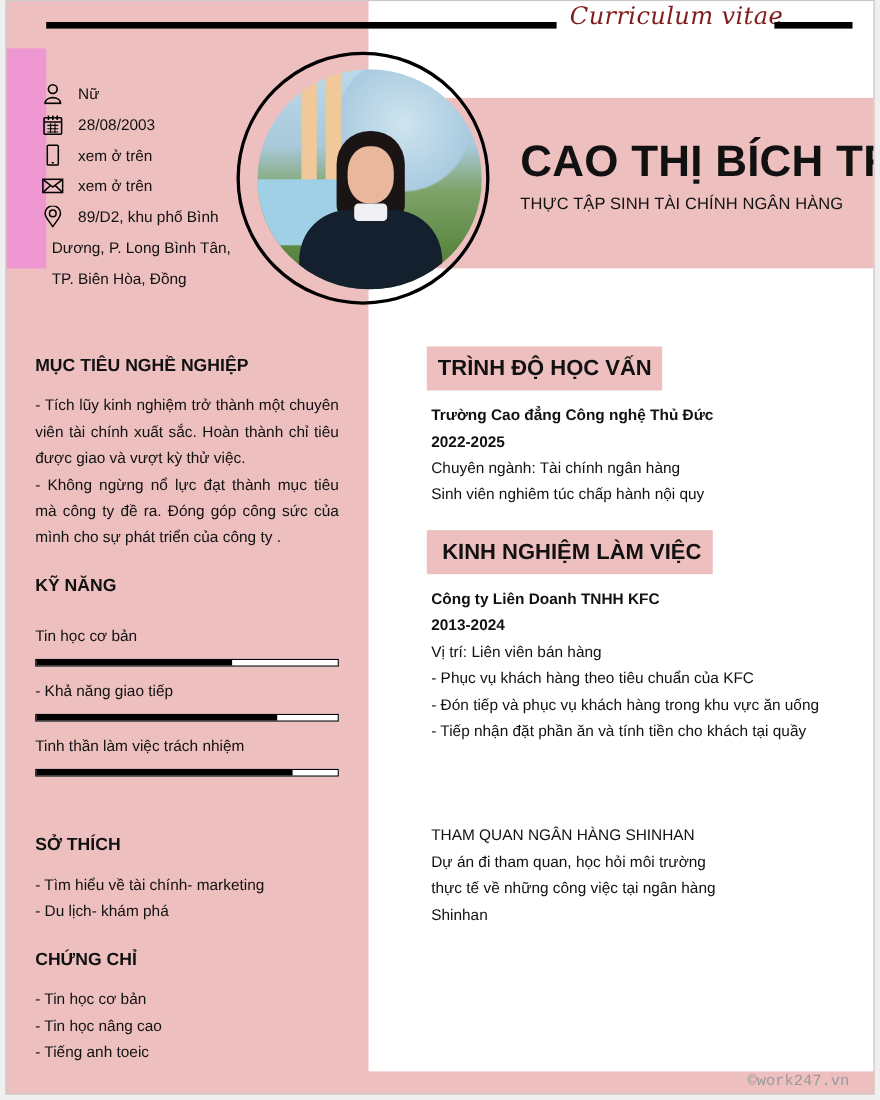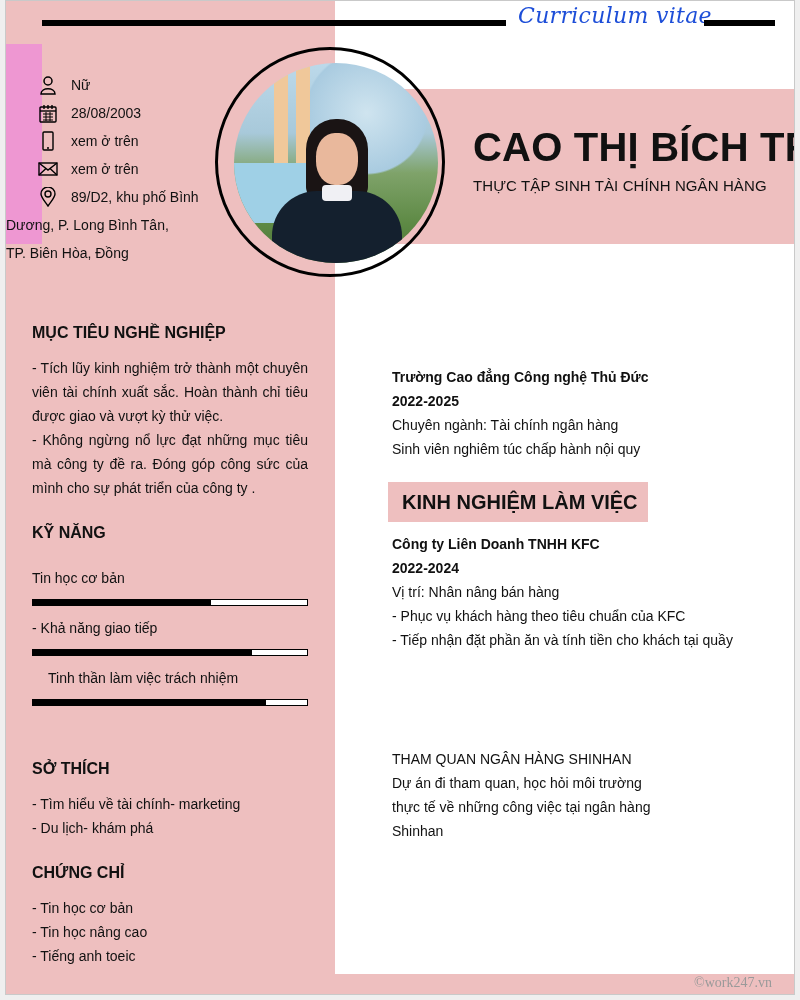--- a/index.html
+++ b/index.html
@@ -2,28 +2,28 @@
 <html><head>
 <meta charset="utf-8">
 <style>
   * { box-sizing: border-box; margin: 0; padding: 0; }
   html, body { width: 800px; height: 1000px; background: #efefef; overflow: hidden; }
   body { font-family: "Liberation Sans", "DejaVu Sans", sans-serif; color: #111; position: relative; }
   .page { position: absolute; left: 5px; top: 0; width: 790px; height: 995px; background: #eebfbf; border: 1px solid #c9c9c9; overflow: hidden; }
   .right-col { position: absolute; left: 329px; top: 0; width: 461px; height: 973px; background: #fff; }
   .top-rule-left { position: absolute; left: 36px; top: 19px; width: 464px; height: 6px; background: #000; }
   .top-rule-right { position: absolute; left: 698px; top: 19px; width: 71px; height: 6px; background: #000; }
-  .cv-title { position: absolute; left: 512px; top: 2px; font-family: "DejaVu Serif", serif; font-style: italic; font-size: 22px; color: #1d4ed8; letter-spacing: 0.3px; }
+  .cv-title { position: absolute; left: 512px; top: 2px; font-family: "DejaVu Serif", serif; font-style: italic; font-size: 22px; color: #7f1d1d; letter-spacing: 0.3px; }
   .icon-strip { position: absolute; left: 0; top: 43px; width: 36px; height: 200px; background: #ee97d2; }
   .info-list { position: absolute; left: 0; top: 70px; width: 230px; }
   .info-row { display: flex; align-items: center; height: 28px; margin-left: 24px; }
   .info-icon { width: 36px; height: 28px; display: flex; justify-content: center; align-items: center; flex-shrink: 0; }
   .info-icon svg { width: 20px; height: 20px; }
   .info-text { font-size: 14px; line-height: 28px; padding-left: 5px; }
-  .info-cont { font-size: 14px; line-height: 28px; }
+  .info-cont { font-size: 14px; line-height: 28px; padding-left: 41px; }
   .ring { position: absolute; left: 209px; top: 46px; width: 230px; height: 230px; border: 3px solid #000; border-radius: 50%; }
   .name-banner { position: absolute; left: 380px; top: 88px; width: 410px; height: 155px; background: #eebfbf; }
   .photo { position: absolute; left: 228px; top: 62px; width: 204px; height: 200px; border-radius: 50%; overflow: hidden;
     background: radial-gradient(circle at 65% 25%, #cfe4ef 0%, #a9cbe0 30%, transparent 31%),
                 linear-gradient(180deg, #bcd9ea 0%, #a8c9da 35%, #7fa36a 55%, #5e8a45 80%, #4a7335 100%); }
   .photo .pillar { position: absolute; top: 0; width: 14px; height: 130px; background: #f0c89a; }
   .photo .wall { position: absolute; left: 0; top: 100px; width: 90px; height: 60px; background: #9fd0e6; }
   .photo .hair { position: absolute; left: 72px; top: 56px; width: 62px; height: 80px; background: #1a1414; border-radius: 30px 30px 12px 12px; }
   .photo .face { position: absolute; left: 82px; top: 70px; width: 42px; height: 52px; background: #e9b89c; border-radius: 45%; }
   .photo .body { position: absolute; left: 38px; top: 128px; width: 130px; height: 90px; background: #14202e; border-radius: 45px 45px 0 0; }
@@ -32,21 +32,21 @@
   .job-title { position: absolute; left: 467px; top: 176px; font-size: 15px; letter-spacing: 0.1px; white-space: nowrap; }
   .sec-h-left { position: absolute; left: 26px; font-size: 16px; font-weight: bold; }
   .para { position: absolute; left: 26px; width: 276px; font-size: 14px; line-height: 24px; text-align: justify; }
   .skill-label { position: absolute; left: 26px; font-size: 14px; }
   .skill-bar { position: absolute; left: 26px; width: 276px; height: 7px; border: 1px solid #000; background: #fff; }
   .skill-fill { height: 100%; background: #000; }
   .list-left { position: absolute; left: 26px; font-size: 14px; line-height: 24px; }
   .sec-h-right { position: absolute; left: 382px; height: 40px; padding: 0 10px; background: #eebfbf; font-size: 20px; font-weight: bold; line-height: 40px; white-space: nowrap; }
   .block-right { position: absolute; left: 386px; font-size: 14px; line-height: 24px; }
   .block-right .b { font-weight: bold; }
-  .watermark { position: absolute; right: 22px; top: 974px; font-family: Liberation Serif, serif; font-size: 14px; color: #9a9a9a; }
+  .watermark { position: absolute; right: 22px; top: 974px; font-family: Liberation Mono, monospace; font-size: 14px; color: #9a9a9a; }
 </style>
 </head>
 <body>
 
 <div class="page">
   <div class="right-col"></div>
 
   <div class="top-rule-left"></div>
   <div class="cv-title">Curriculum vitae</div>
   <div class="top-rule-right"></div>
@@ -117,62 +117,64 @@
     <div class="face"></div>
     <div class="body"></div>
     <div class="collar"></div>
   </div>
 
   <div class="full-name">CAO THỊ BÍCH TRÂM</div>
   <div class="job-title">THỰC TẬP SINH TÀI CHÍNH NGÂN HÀNG</div>
 
   <div class="sec-h-left" style="top:323px;">MỤC TIÊU NGHỀ NGHIỆP</div>
   <div class="para" style="top:355px;">- Tích lũy kinh nghiệm trở thành một chuyên viên tài chính xuất sắc. Hoàn thành chỉ tiêu được giao và vượt kỳ thử việc.</div>
-  <div class="para" style="top:427px;">- Không ngừng nổ lực đạt những mục tiêu mà công ty đề ra. Đóng góp công sức của mình cho sự phát triển của công ty .</div>
+  <div class="para" style="top:427px;">- Không ngừng nổ lực đạt thành mục tiêu mà công ty đề ra. Đóng góp công sức của mình cho sự phát triển của công ty .</div>
 
   <div class="sec-h-left" style="top:523px;">KỸ NĂNG</div>
   <div class="skill-label" style="top:569px;">Tin học cơ bản</div>
   <div class="skill-bar" style="top:598px;">
       <div class="skill-fill" style="width:65%;"></div>
     </div>
   <div class="skill-label" style="top:619px;">- Khả năng giao tiếp</div>
   <div class="skill-bar" style="top:648px;">
       <div class="skill-fill" style="width:80%;"></div>
     </div>
-  <div class="skill-label" style="top:669px;margin-left:16px;">Tinh thần làm việc trách nhiệm</div>
+  <div class="skill-label" style="top:669px;">Tinh thần làm việc trách nhiệm</div>
   <div class="skill-bar" style="top:698px;">
       <div class="skill-fill" style="width:85%;"></div>
     </div>
 
   <div class="sec-h-left" style="top:759px;">SỞ THÍCH</div>
   <div class="list-left" style="top:791px;">
     <div>- Tìm hiểu về tài chính- marketing</div>
     <div>- Du lịch- khám phá</div>
   </div>
 
   <div class="sec-h-left" style="top:863px;">CHỨNG CHỈ</div>
   <div class="list-left" style="top:895px;">
     <div>- Tin học cơ bản</div>
     <div>- Tin học nâng cao</div>
     <div>- Tiếng anh toeic</div>
   </div>
 
+  <div class="sec-h-right" style="top:314px;">TRÌNH ĐỘ HỌC VẤN</div>
   <div class="block-right" style="top:364px;">
     <div class="b">Trường Cao đẳng Công nghệ Thủ Đức</div>
     <div class="b">2022-2025</div>
     <div>Chuyên ngành: Tài chính ngân hàng</div>
     <div>Sinh viên nghiêm túc chấp hành nội quy</div>
   </div>
 
   <div class="sec-h-right" style="top:481px;padding-left:14px;">KINH NGHIỆM LÀM VIỆC</div>
   <div class="block-right" style="top:531px;">
     <div class="b">Công ty Liên Doanh TNHH KFC</div>
-    <div class="b">2022-2024</div>
-    <div>Vị trí: Nhân nâng bán hàng</div>
+    <div class="b">2013-2024</div>
+    <div>Vị trí: Liên viên bán hàng</div>
     <div>- Phục vụ khách hàng theo tiêu chuẩn của KFC</div>
+    <div>- Đón tiếp và phục vụ khách hàng trong khu vực ăn uống</div>
     <div>- Tiếp nhận đặt phần ăn và tính tiền cho khách tại quầy</div>
   </div>
 
   <div class="block-right" style="top:746px;">
     <div>THAM QUAN NGÂN HÀNG SHINHAN</div>
     <div>Dự án đi tham quan, học hỏi môi trường</div>
     <div>thực tế về những công việc tại ngân hàng</div>
     <div>Shinhan</div>
   </div>
 

